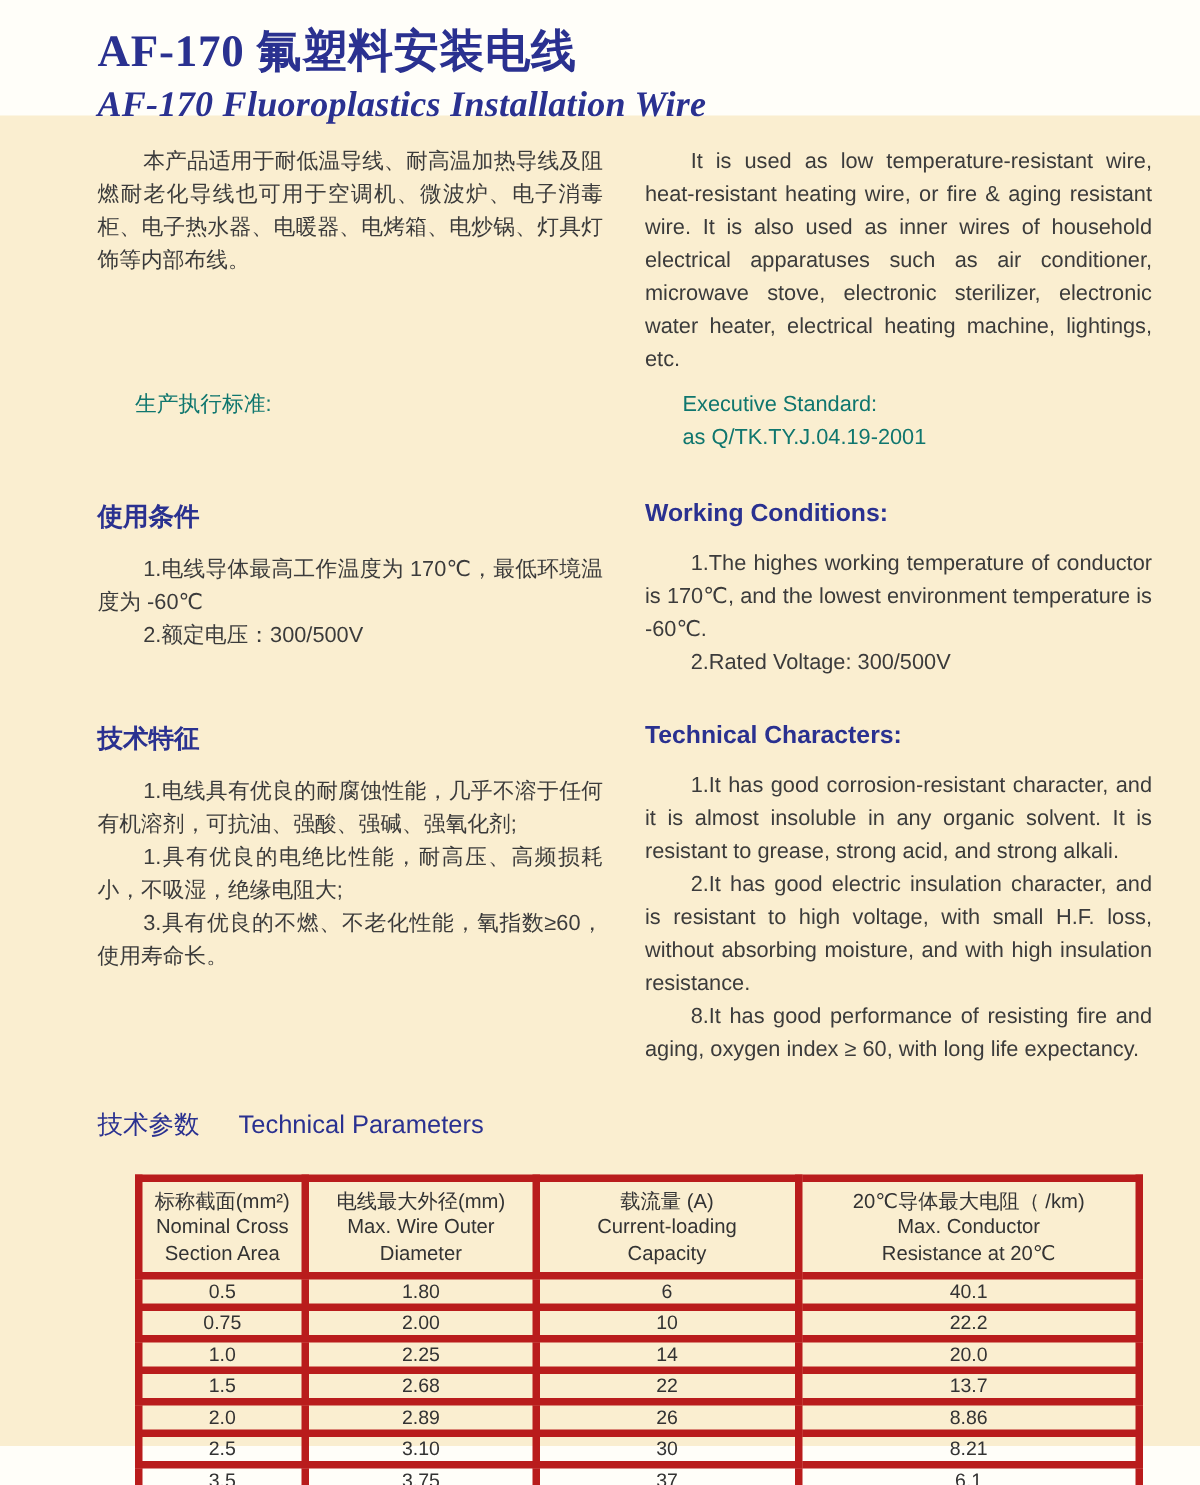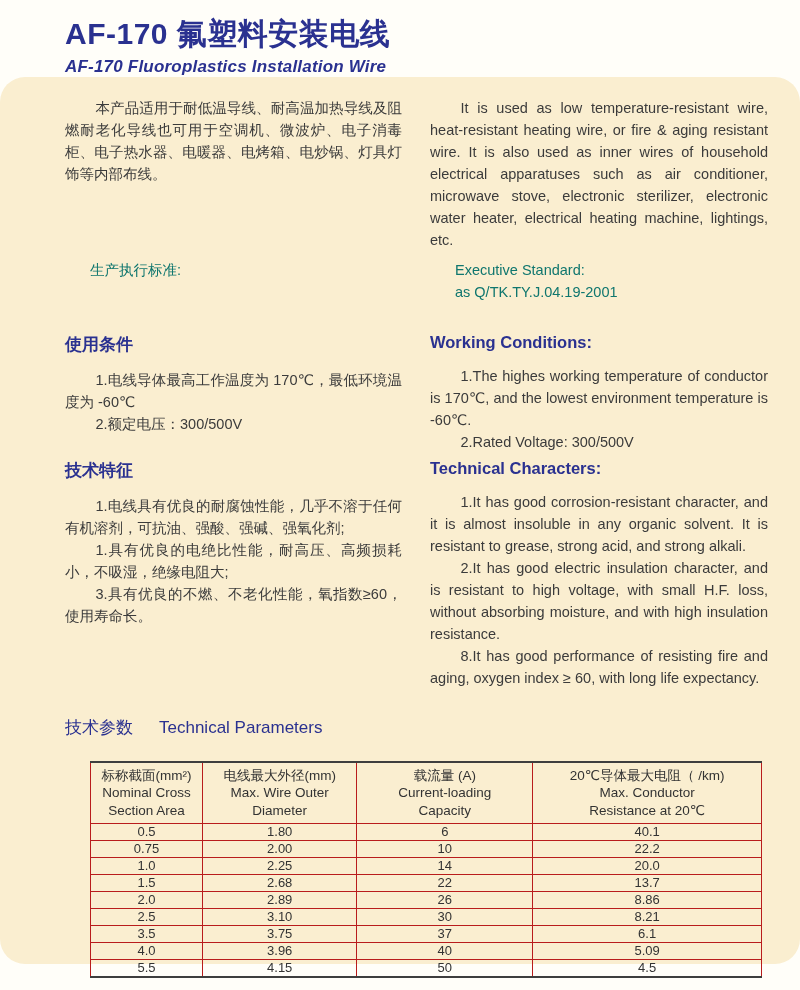--- a/index.html
+++ b/index.html
@@ -10,41 +10,41 @@
     color:#3b3b3b;
     overflow:hidden;
   }
   .page{width:800px;height:990px;position:relative;background:#fffef9;}
   
   .header{
     background:#fffef9;
     padding:14px 30px 12px 65px;
     height:77px;
     box-sizing:border-box;
+    font-family:Liberation Serif, serif;
   }
   .title-zh{
     margin:0;
     font-size:30px;
     font-weight:bold;
     letter-spacing:0.5px;
   }
   .title-en{
     margin:2px 0 0 0;
-    font-size:17px;
+    font-size:24px;
     font-weight:bold;
     font-style:italic;
     letter-spacing:0.2px;
   }
   
   .content{
     background:#faeed0;
     height:887px;
     box-sizing:border-box;
     padding:20px 32px 0 65px;
-    border-radius:25px;
   }
   .grid{
     display:grid;
     grid-template-columns:337px 1fr;
     column-gap:28px;
   }
   p{margin:0;}
   .zh-body, .en-body{
     font-size:14.5px;
     line-height:1.52;
@@ -63,41 +63,41 @@
     font-weight:bold;
   }
   .sec-head-en{
     margin:0;
     font-size:16.5px;
     font-weight:bold;
   }
   .row-conditions{margin-top:29px;}
   .sec-items{margin-top:13px;}
   .sec-items p{margin:0;}
-  .row-characters{margin-top:6px;}
+  .row-characters{margin-top:28px;}
   .row-characters .sec-items{margin-top:13px;}
   
   .params-heading{
     margin-top:27px;
     font-size:17px;
     font-weight:normal;
   }
   .params-heading .en-part{margin-left:26px;}
   table.params{
     margin:22px 0 0 25px;
     width:672px;
     border-collapse:collapse;
     table-layout:fixed;
   }
   table.params col.c1{width:16.7%;}
   table.params col.c2{width:23.0%;}
   table.params col.c3{width:26.2%;}
   table.params col.c4{width:34.1%;}
   table.params th, table.params td{
-    border:1px solid #b91c1c;
+    border:5px solid #b91c1c;
     text-align:center;
     vertical-align:middle;
     font-weight:normal;
     color:#333333;
   }
   table.params{border-top:2px solid #3e3e3e;border-bottom:2px solid #3e3e3e;}
   table.params thead th{
     font-size:13.5px;
     line-height:1.28;
     padding:4px 2px;

